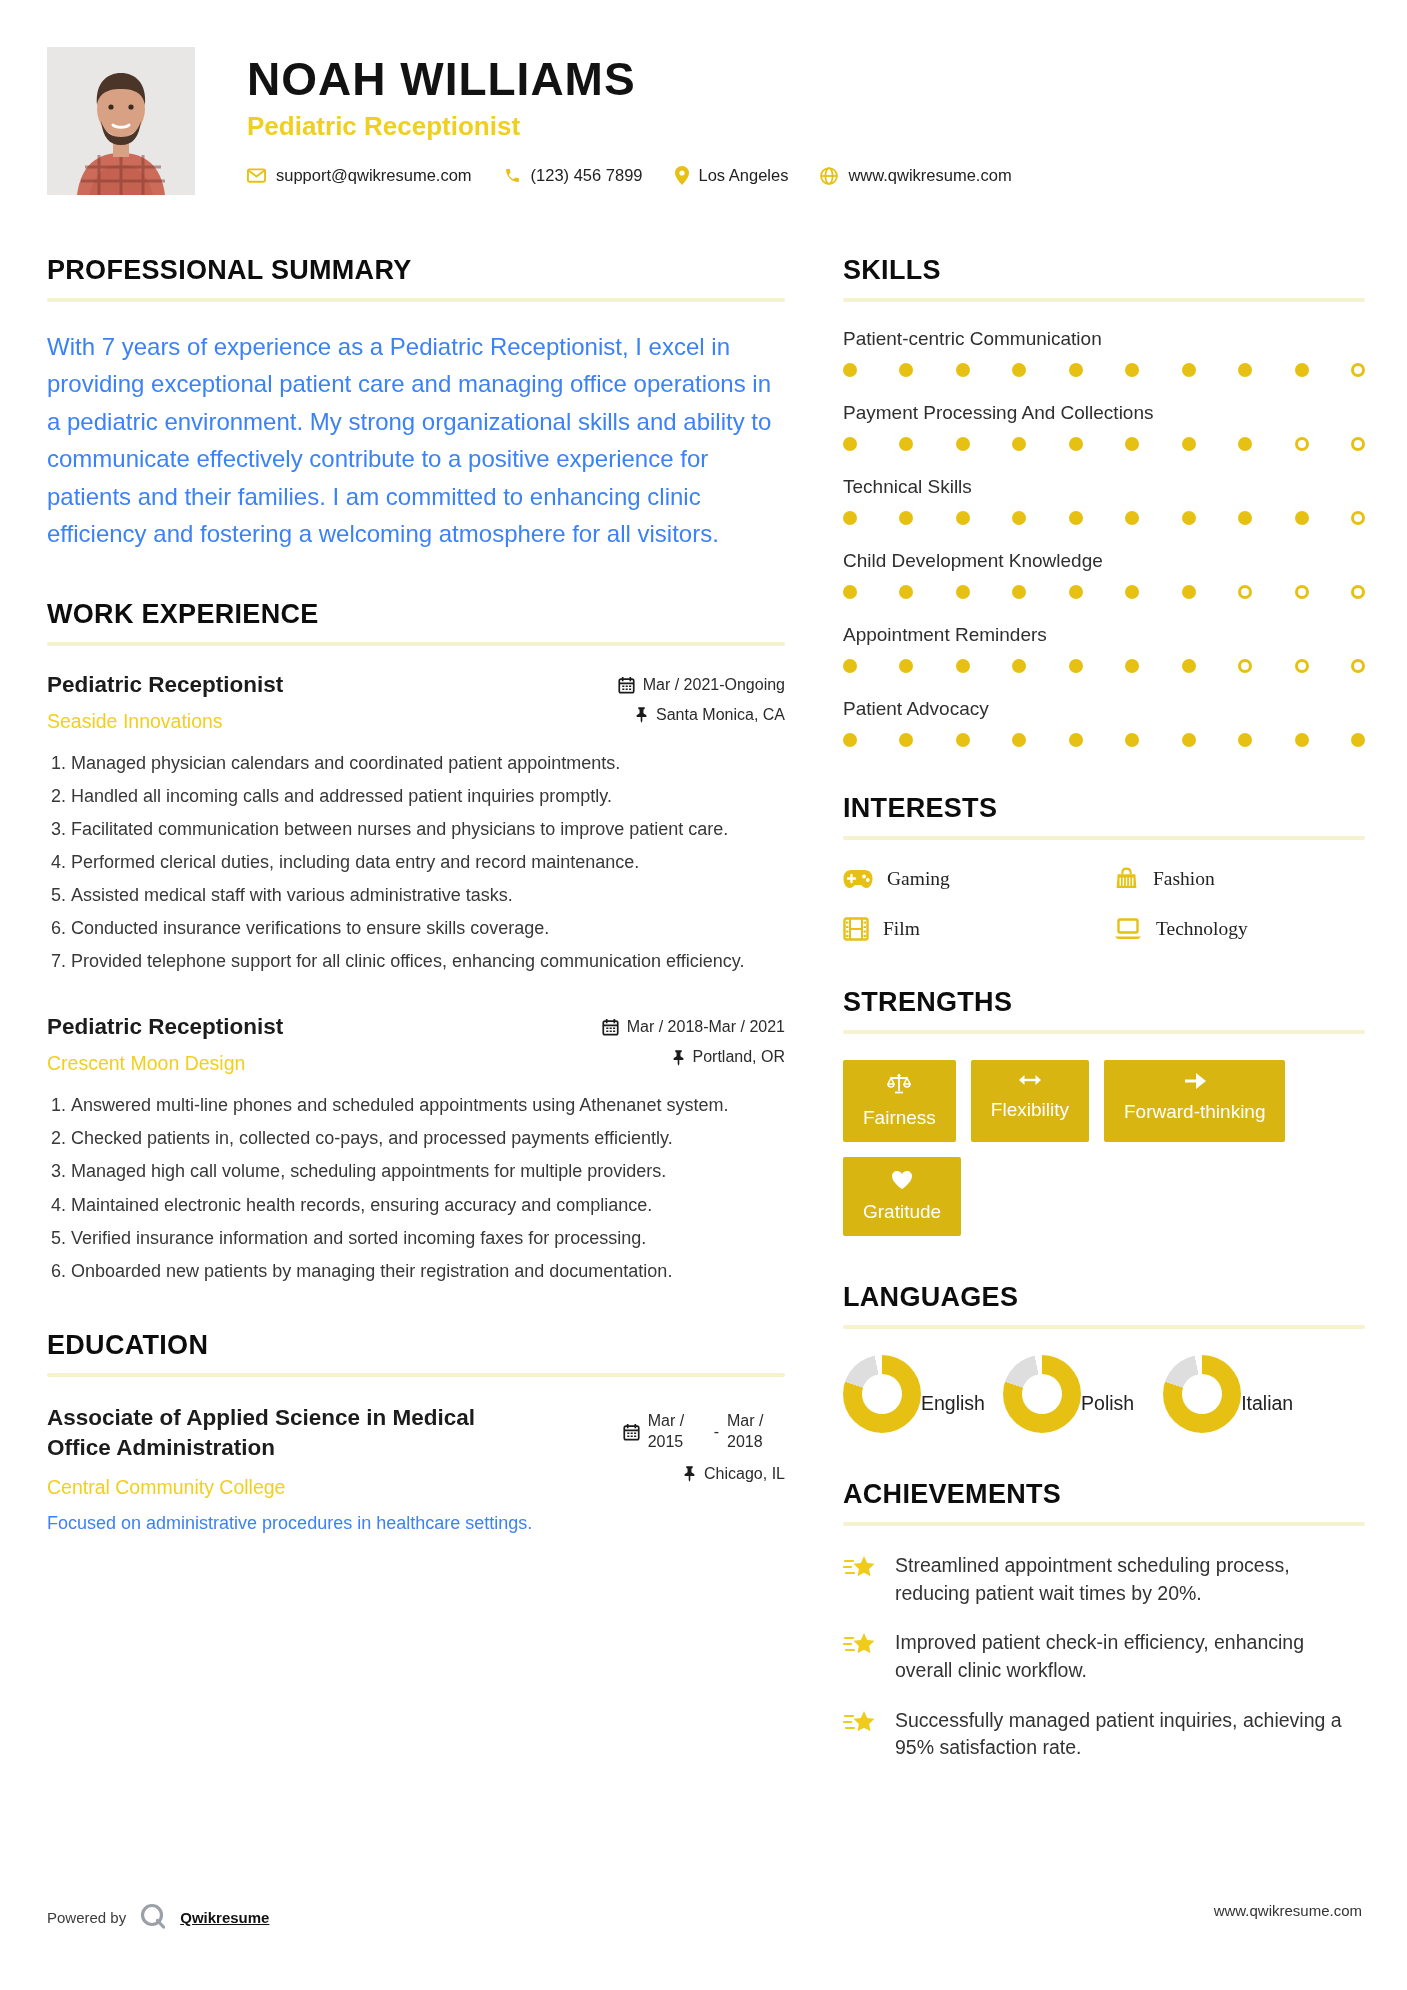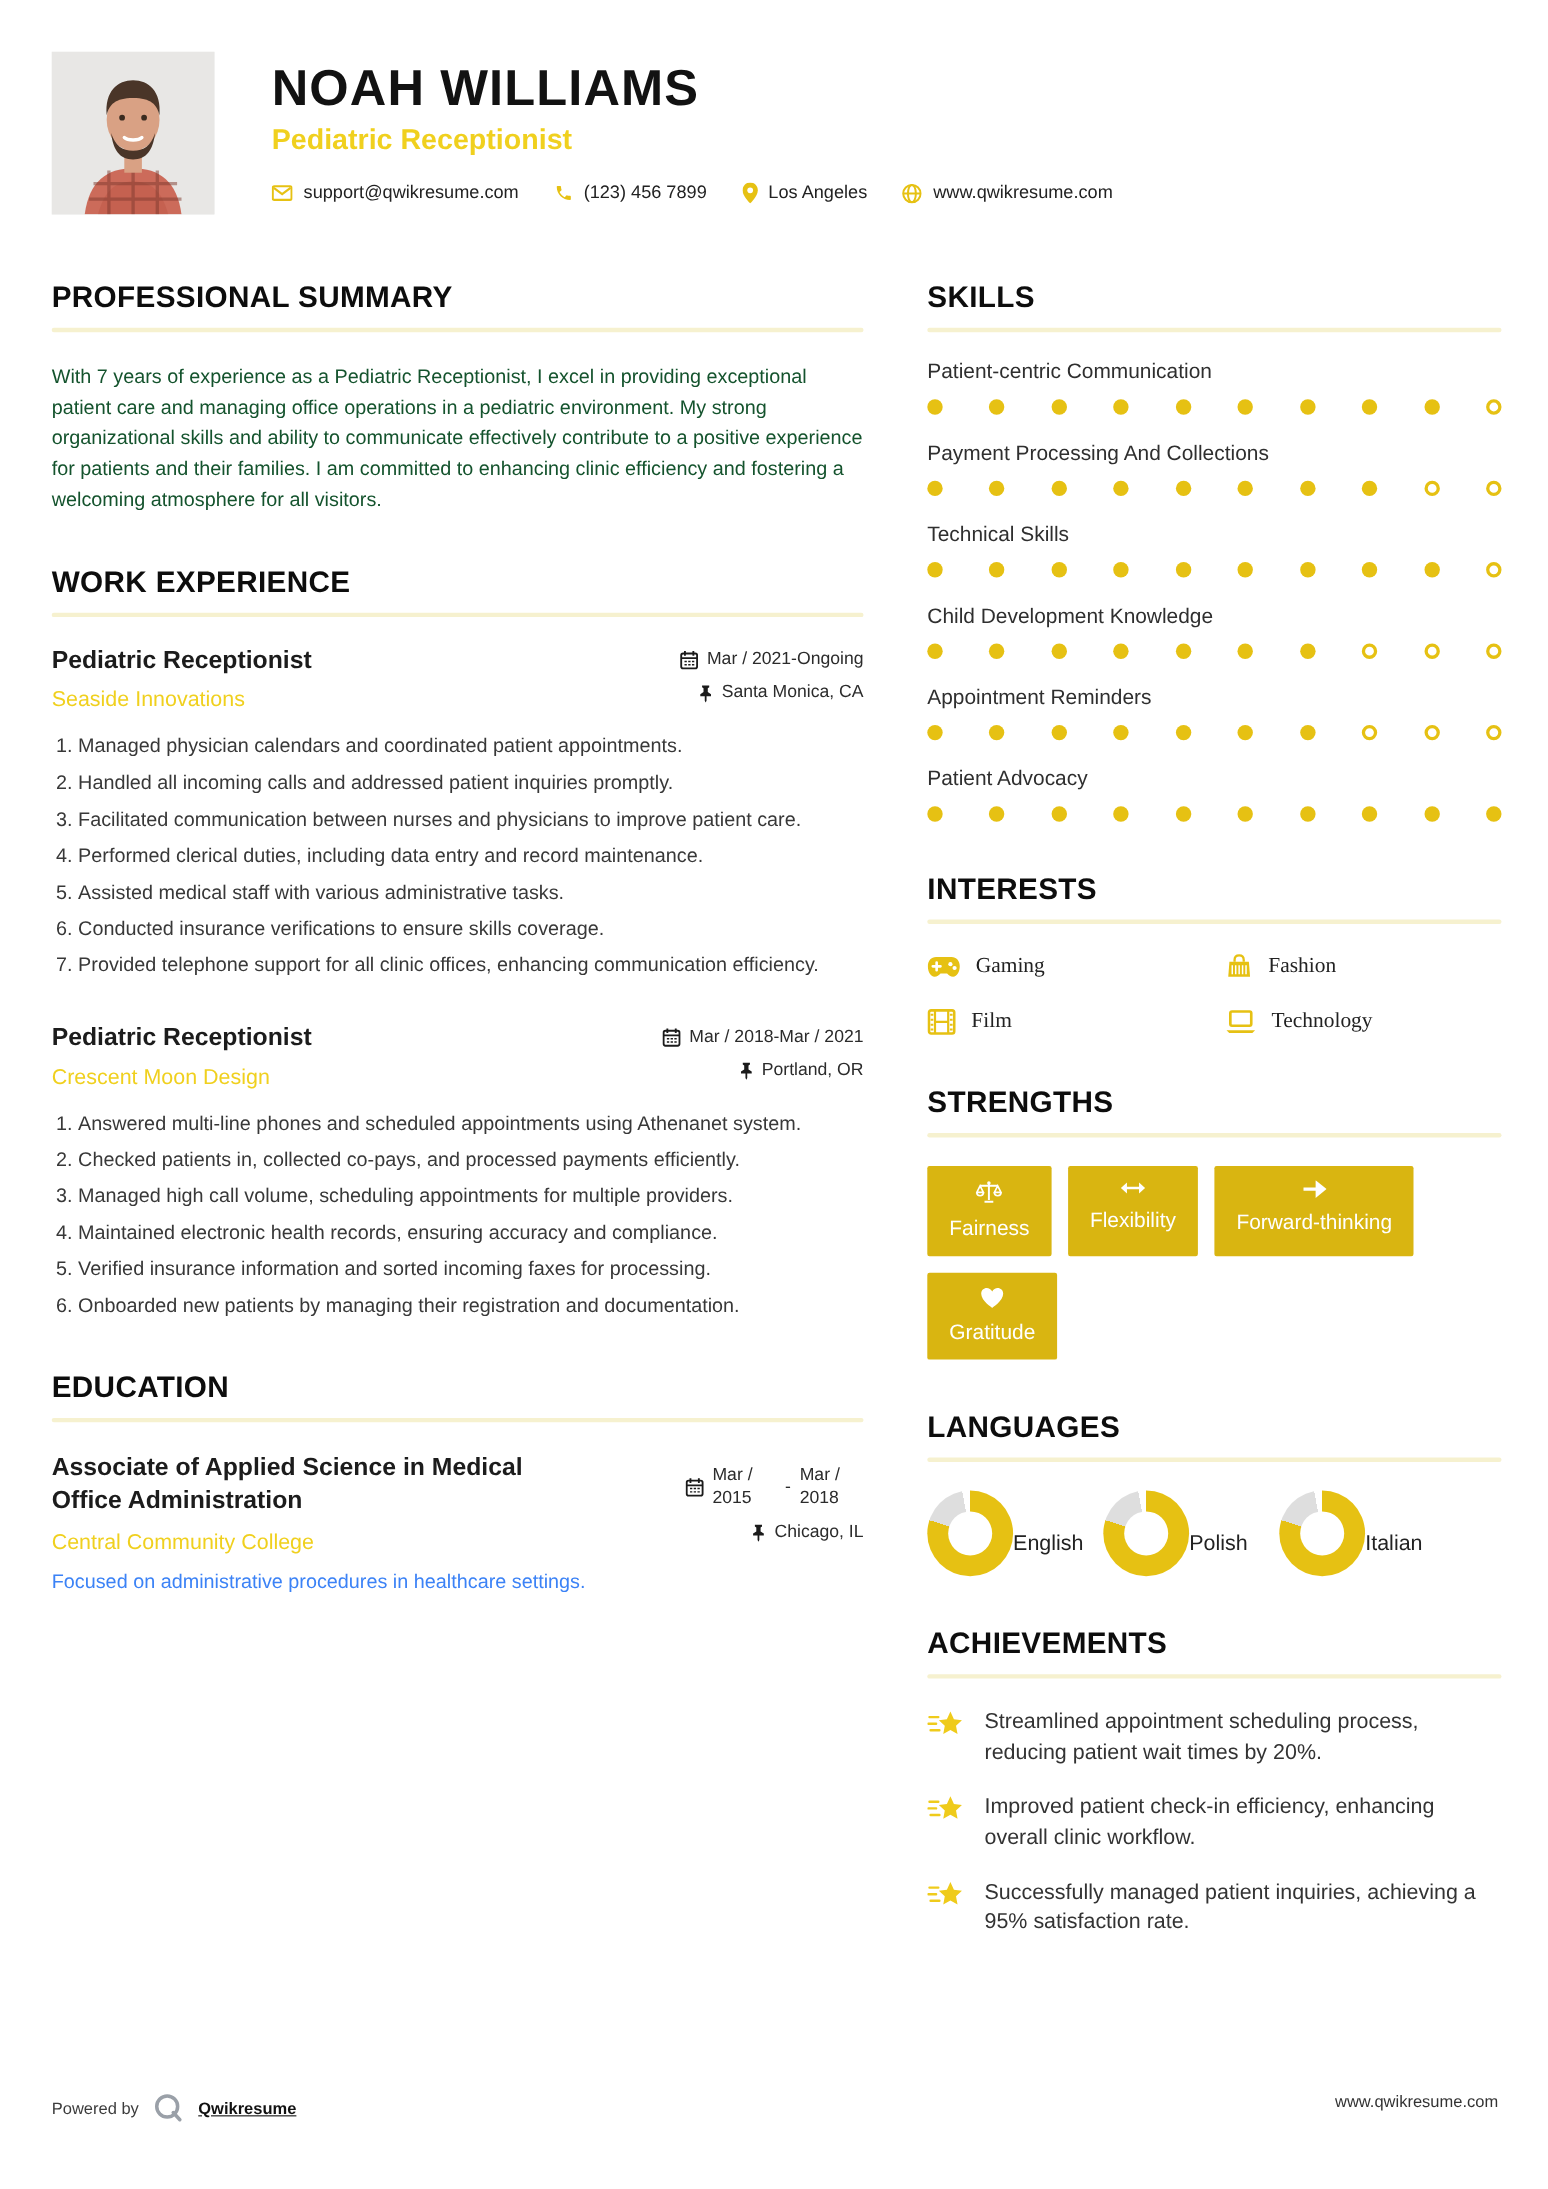--- a/index.html
+++ b/index.html
@@ -22,32 +22,32 @@
   .contact{display:flex;align-items:center;gap:32px;margin-top:24px;font-size:16.5px;color:#222;}
   .contact .c-item{display:flex;align-items:center;gap:10px;text-decoration:none;color:#222;}
   
   .main{display:flex;gap:58px;}
   .col-left{flex:1;min-width:0;}
   .col-right{width:522px;flex:none;}
   .section{margin-bottom:46px;}
   h2{font-size:27px;font-weight:bold;color:#0d0d0d;letter-spacing:.3px;}
   .rule{height:4px;background:var(--underline);margin:12px 0 26px;border-radius:2px;}
   
-  .summary-text{font-size:18px;line-height:1.56;color:#14532d;}
+  .summary-text{font-size:24px;line-height:1.56;color:#3b82f6;}
   
   .job{margin-bottom:40px;}
   .job-head{display:flex;justify-content:space-between;align-items:flex-start;margin-bottom:14px;}
   .job-title{font-size:22.5px;font-weight:bold;color:#1c1c1c;margin-bottom:12px;}
   .company{font-size:19.5px;color:var(--title-yellow);font-weight:500;}
   .job-meta{text-align:right;font-size:16px;color:#2b2b2b;flex:none;padding-top:4px;}
   .meta-line{display:flex;justify-content:flex-end;align-items:center;gap:8px;margin-bottom:12px;}
   .bullets{margin-left:24px;font-size:18px;color:#383838;}
   .bullets li{margin-bottom:7px;line-height:1.45;}
   
-  .edu-head{display:flex;justify-content:space-between;align-items:flex-end;margin-bottom:12px;}
+  .edu-head{display:flex;justify-content:space-between;align-items:center;margin-bottom:12px;}
   .degree{font-size:22.5px;font-weight:bold;color:#1c1c1c;line-height:1.35;max-width:430px;}
   .stack{display:inline-block;width:58px;line-height:1.3;vertical-align:middle;text-align:left;}
   .edu-desc{font-size:18px;color:#3b82f6;margin-top:14px;}
   
   .skill{margin-bottom:25px;}
   .skill-label{font-size:19px;color:#2f2f2f;margin-bottom:13px;}
   .dots{display:flex;justify-content:space-between;}
   .dot{width:14px;height:14px;border-radius:50%;}
   .dot.filled{background:var(--accent);}
   .dot.open{border:3px solid var(--accent);background:#fff;}

